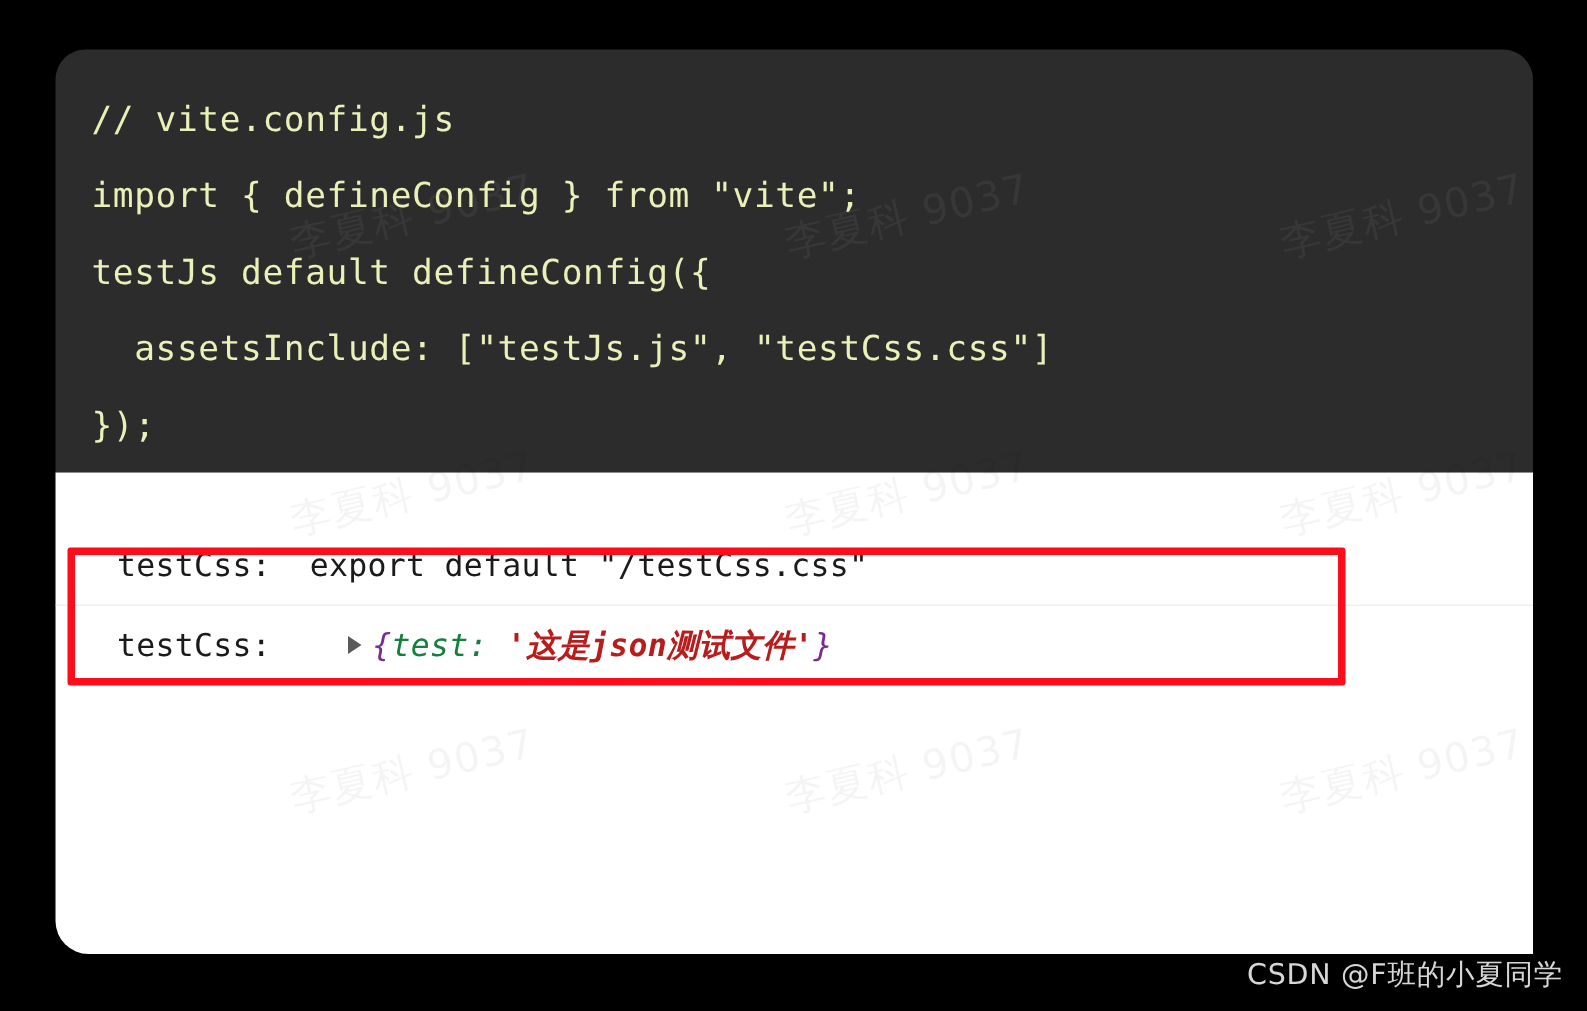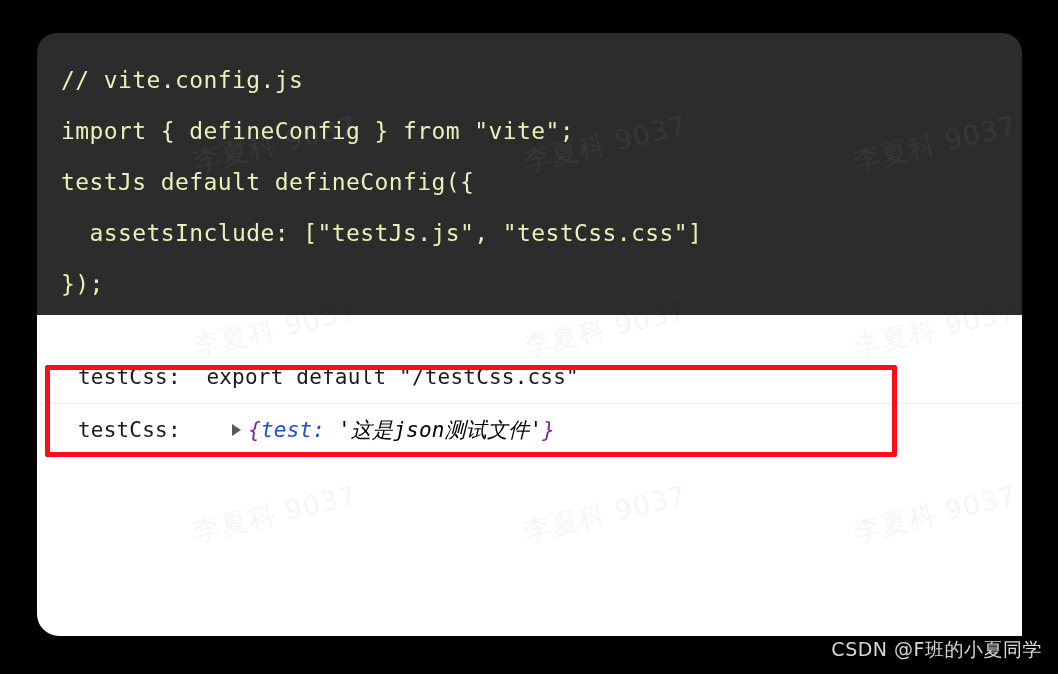--- a/index.html
+++ b/index.html
@@ -97,23 +97,23 @@
     font-family: "DejaVu Sans Mono", monospace;
     font-size: 21px;
     color: #1a1a1a;
     white-space: pre;
     letter-spacing: 0.2px;
   }
   .console-row:last-child { border-bottom: none; }
 
   .key { color: #1a1a1a; margin-top: 40px; }
   .val-plain { color: #1a1a1a; }
-  .val-key-purple { color: #1d4ed8; font-style: italic; }
+  .val-key-purple { color: #15803d; font-style: italic; }
   .val-brace { color: #7b2a92; font-style: italic; }
-  .val-string-cn { color: #000000; font-style: italic; font-weight: 400; }
+  .val-string-cn { color: #b91c1c; font-style: italic; font-weight: 700; }
   .expander {
     display: inline-block;
     width: 0; height: 0;
     border-left: 9px solid #5a5a5a;
     border-top: 6px solid transparent;
     border-bottom: 6px solid transparent;
     vertical-align: middle;
     margin: 0 7px 3px 0;
   }
 

